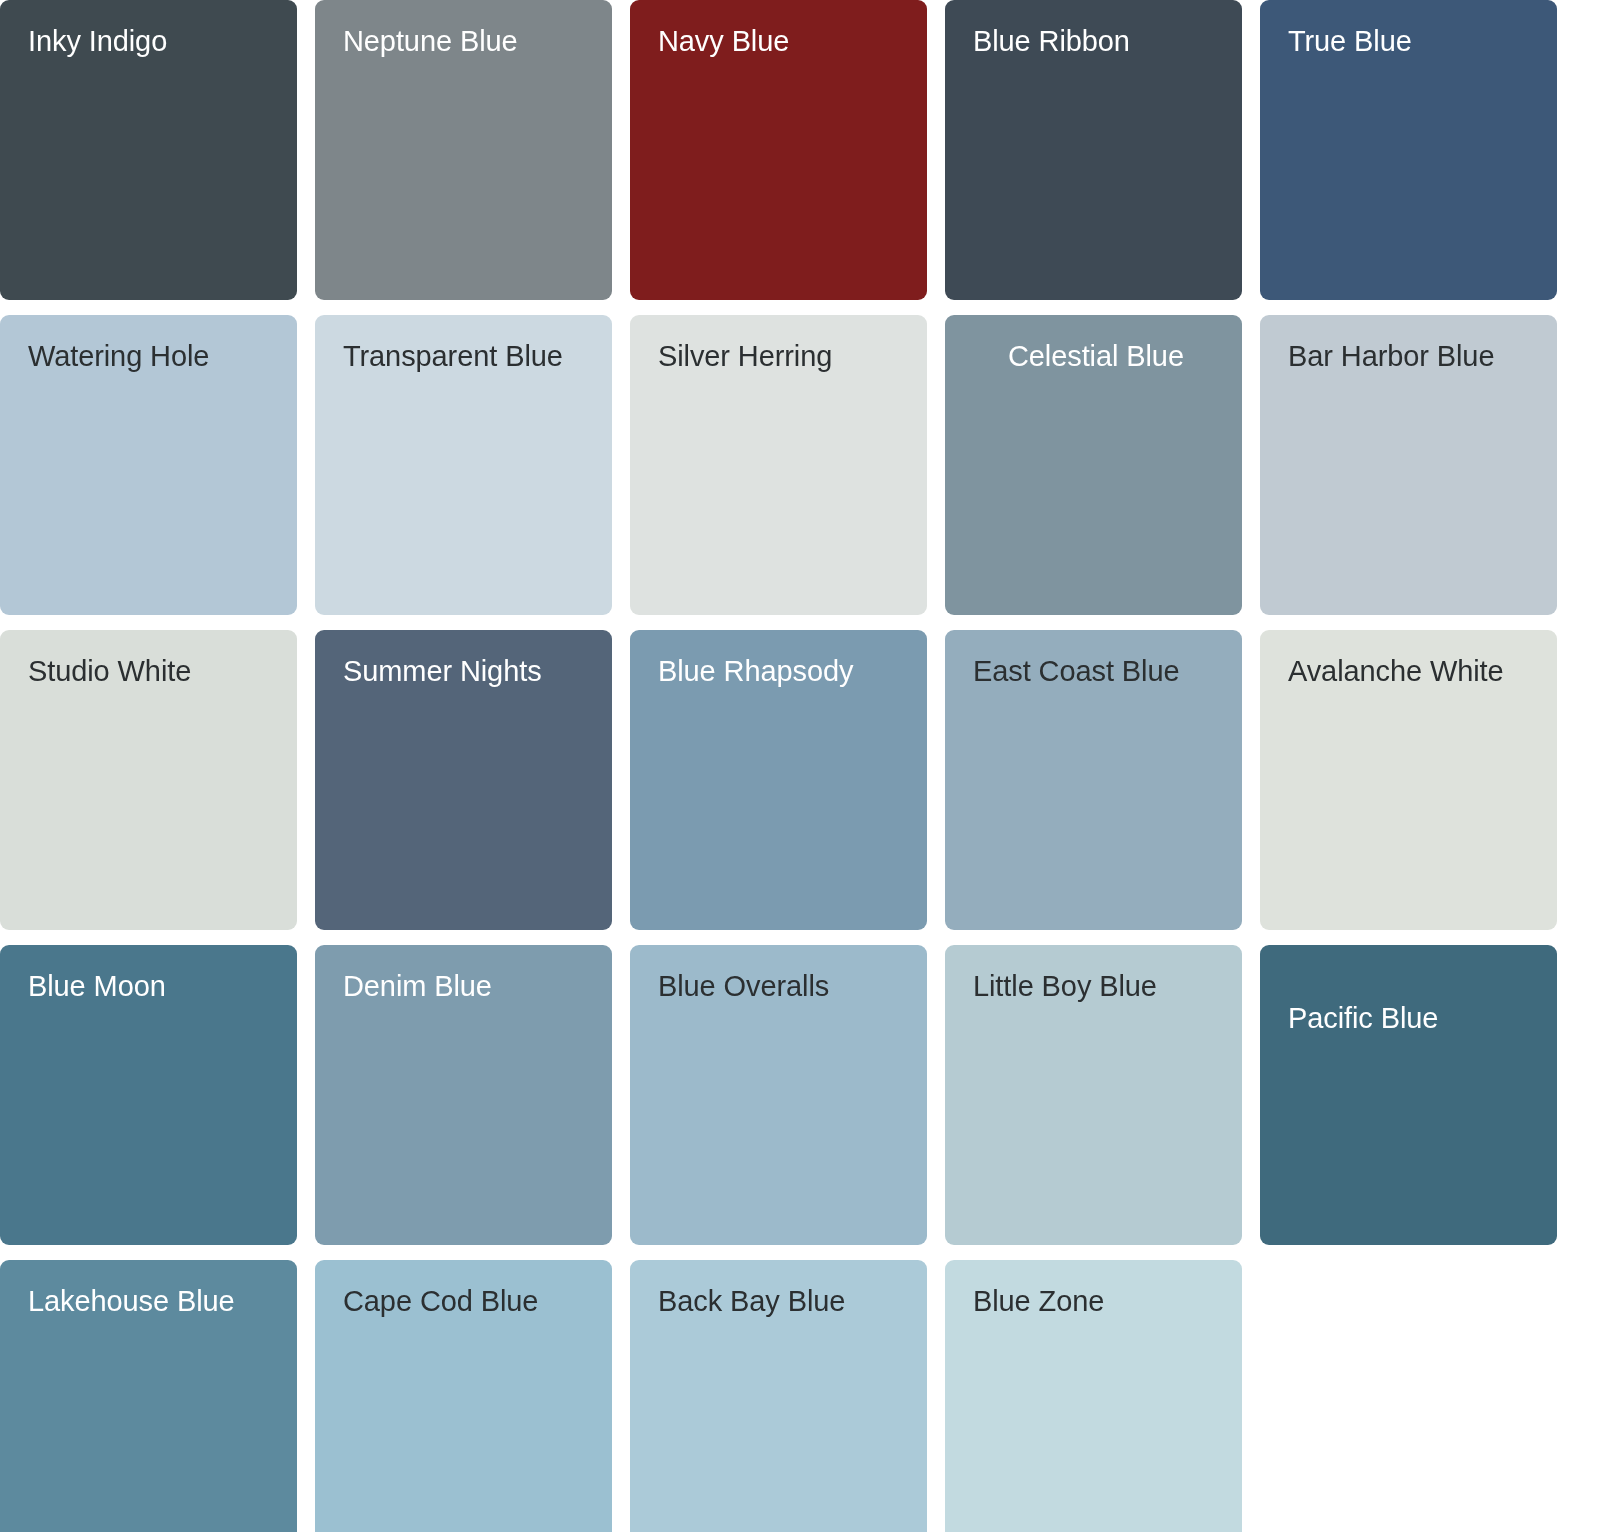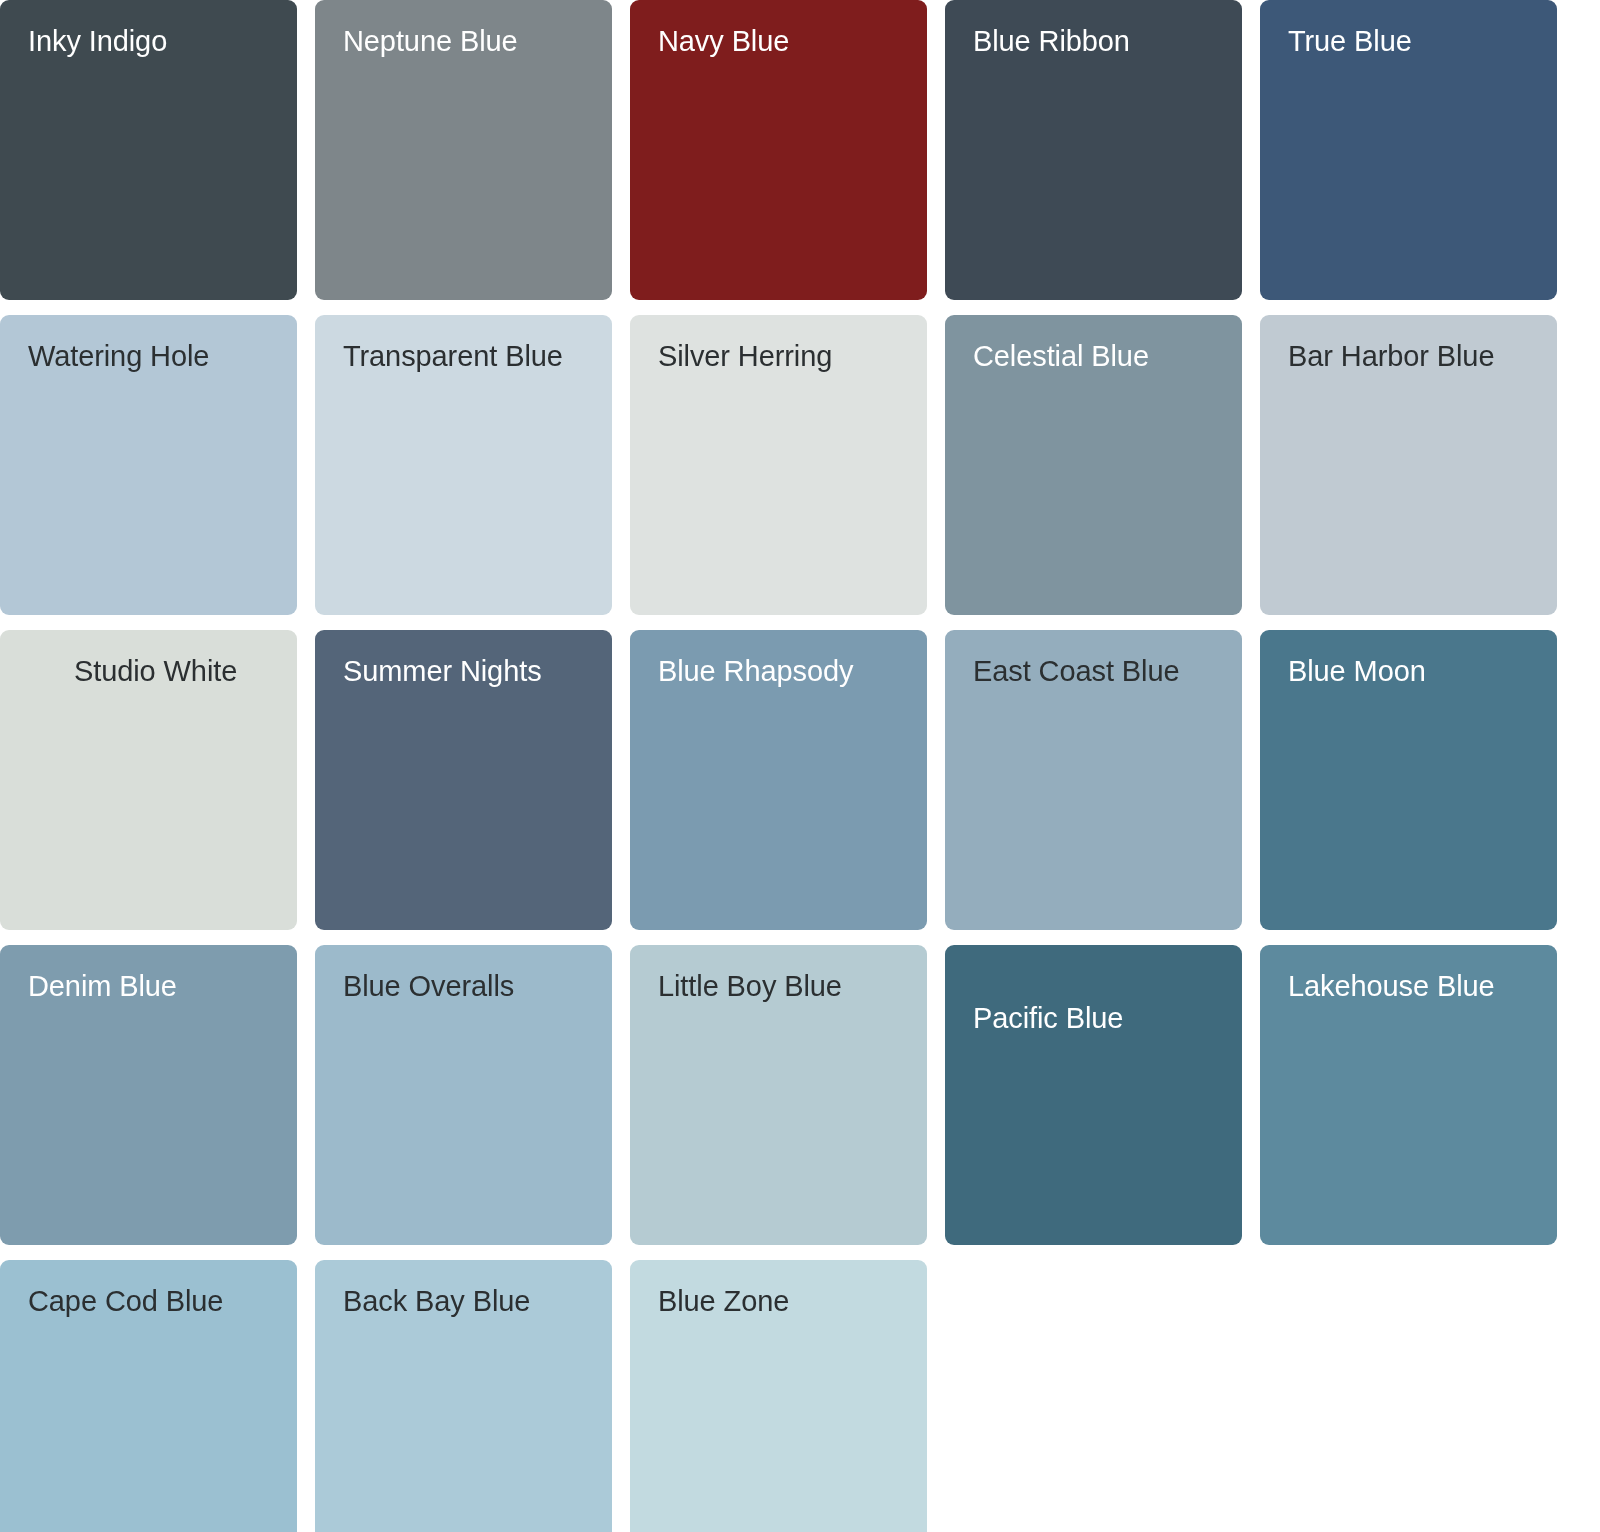--- a/index.html
+++ b/index.html
@@ -67,36 +67,39 @@
     <div class="swatch" style="background: rgb(179, 199, 214);">
       <span class="swatch-label" style="color: rgb(43, 47, 49);">Watering Hole</span>
     </div>
     <div class="swatch" style="background: rgb(204, 217, 225);">
       <span class="swatch-label" style="color: rgb(43, 47, 49);">Transparent Blue</span>
     </div>
     <div class="swatch" style="background: rgb(222, 226, 224);">
       <span class="swatch-label" style="color: rgb(43, 47, 49);">Silver Herring</span>
     </div>
     <div class="swatch" style="background: rgb(127, 148, 159);">
-      <span class="swatch-label" style="color: rgb(255, 255, 255);">Celestial Blue</span>
+      <span class="swatch-label" style="color: rgb(255, 255, 255); margin-left: 35px;">Celestial Blue</span>
     </div>
     <div class="swatch" style="background: rgb(192, 202, 210);">
       <span class="swatch-label" style="color: rgb(43, 47, 49);">Bar Harbor Blue</span>
     </div>
     <div class="swatch" style="background: rgb(217, 222, 217);">
-      <span class="swatch-label" style="color: rgb(43, 47, 49); margin-left: 46px;">Studio White</span>
+      <span class="swatch-label" style="color: rgb(43, 47, 49);">Studio White</span>
     </div>
     <div class="swatch" style="background: rgb(84, 101, 121);">
       <span class="swatch-label" style="color: rgb(255, 255, 255);">Summer Nights</span>
     </div>
     <div class="swatch" style="background: rgb(123, 155, 176);">
       <span class="swatch-label" style="color: rgb(255, 255, 255);">Blue Rhapsody</span>
     </div>
     <div class="swatch" style="background: rgb(148, 173, 189);">
       <span class="swatch-label" style="color: rgb(43, 47, 49);">East Coast Blue</span>
+    </div>
+    <div class="swatch" style="background: rgb(222, 226, 220);">
+      <span class="swatch-label" style="color: rgb(43, 47, 49);">Avalanche White</span>
     </div>
     <div class="swatch" style="background: rgb(74, 119, 140);">
       <span class="swatch-label" style="color: rgb(255, 255, 255);">Blue Moon</span>
     </div>
     <div class="swatch" style="background: rgb(126, 156, 174);">
       <span class="swatch-label" style="color: rgb(255, 255, 255);">Denim Blue</span>
     </div>
     <div class="swatch" style="background: rgb(156, 186, 203);">
       <span class="swatch-label" style="color: rgb(43, 47, 49);">Blue Overalls</span>
     </div>

